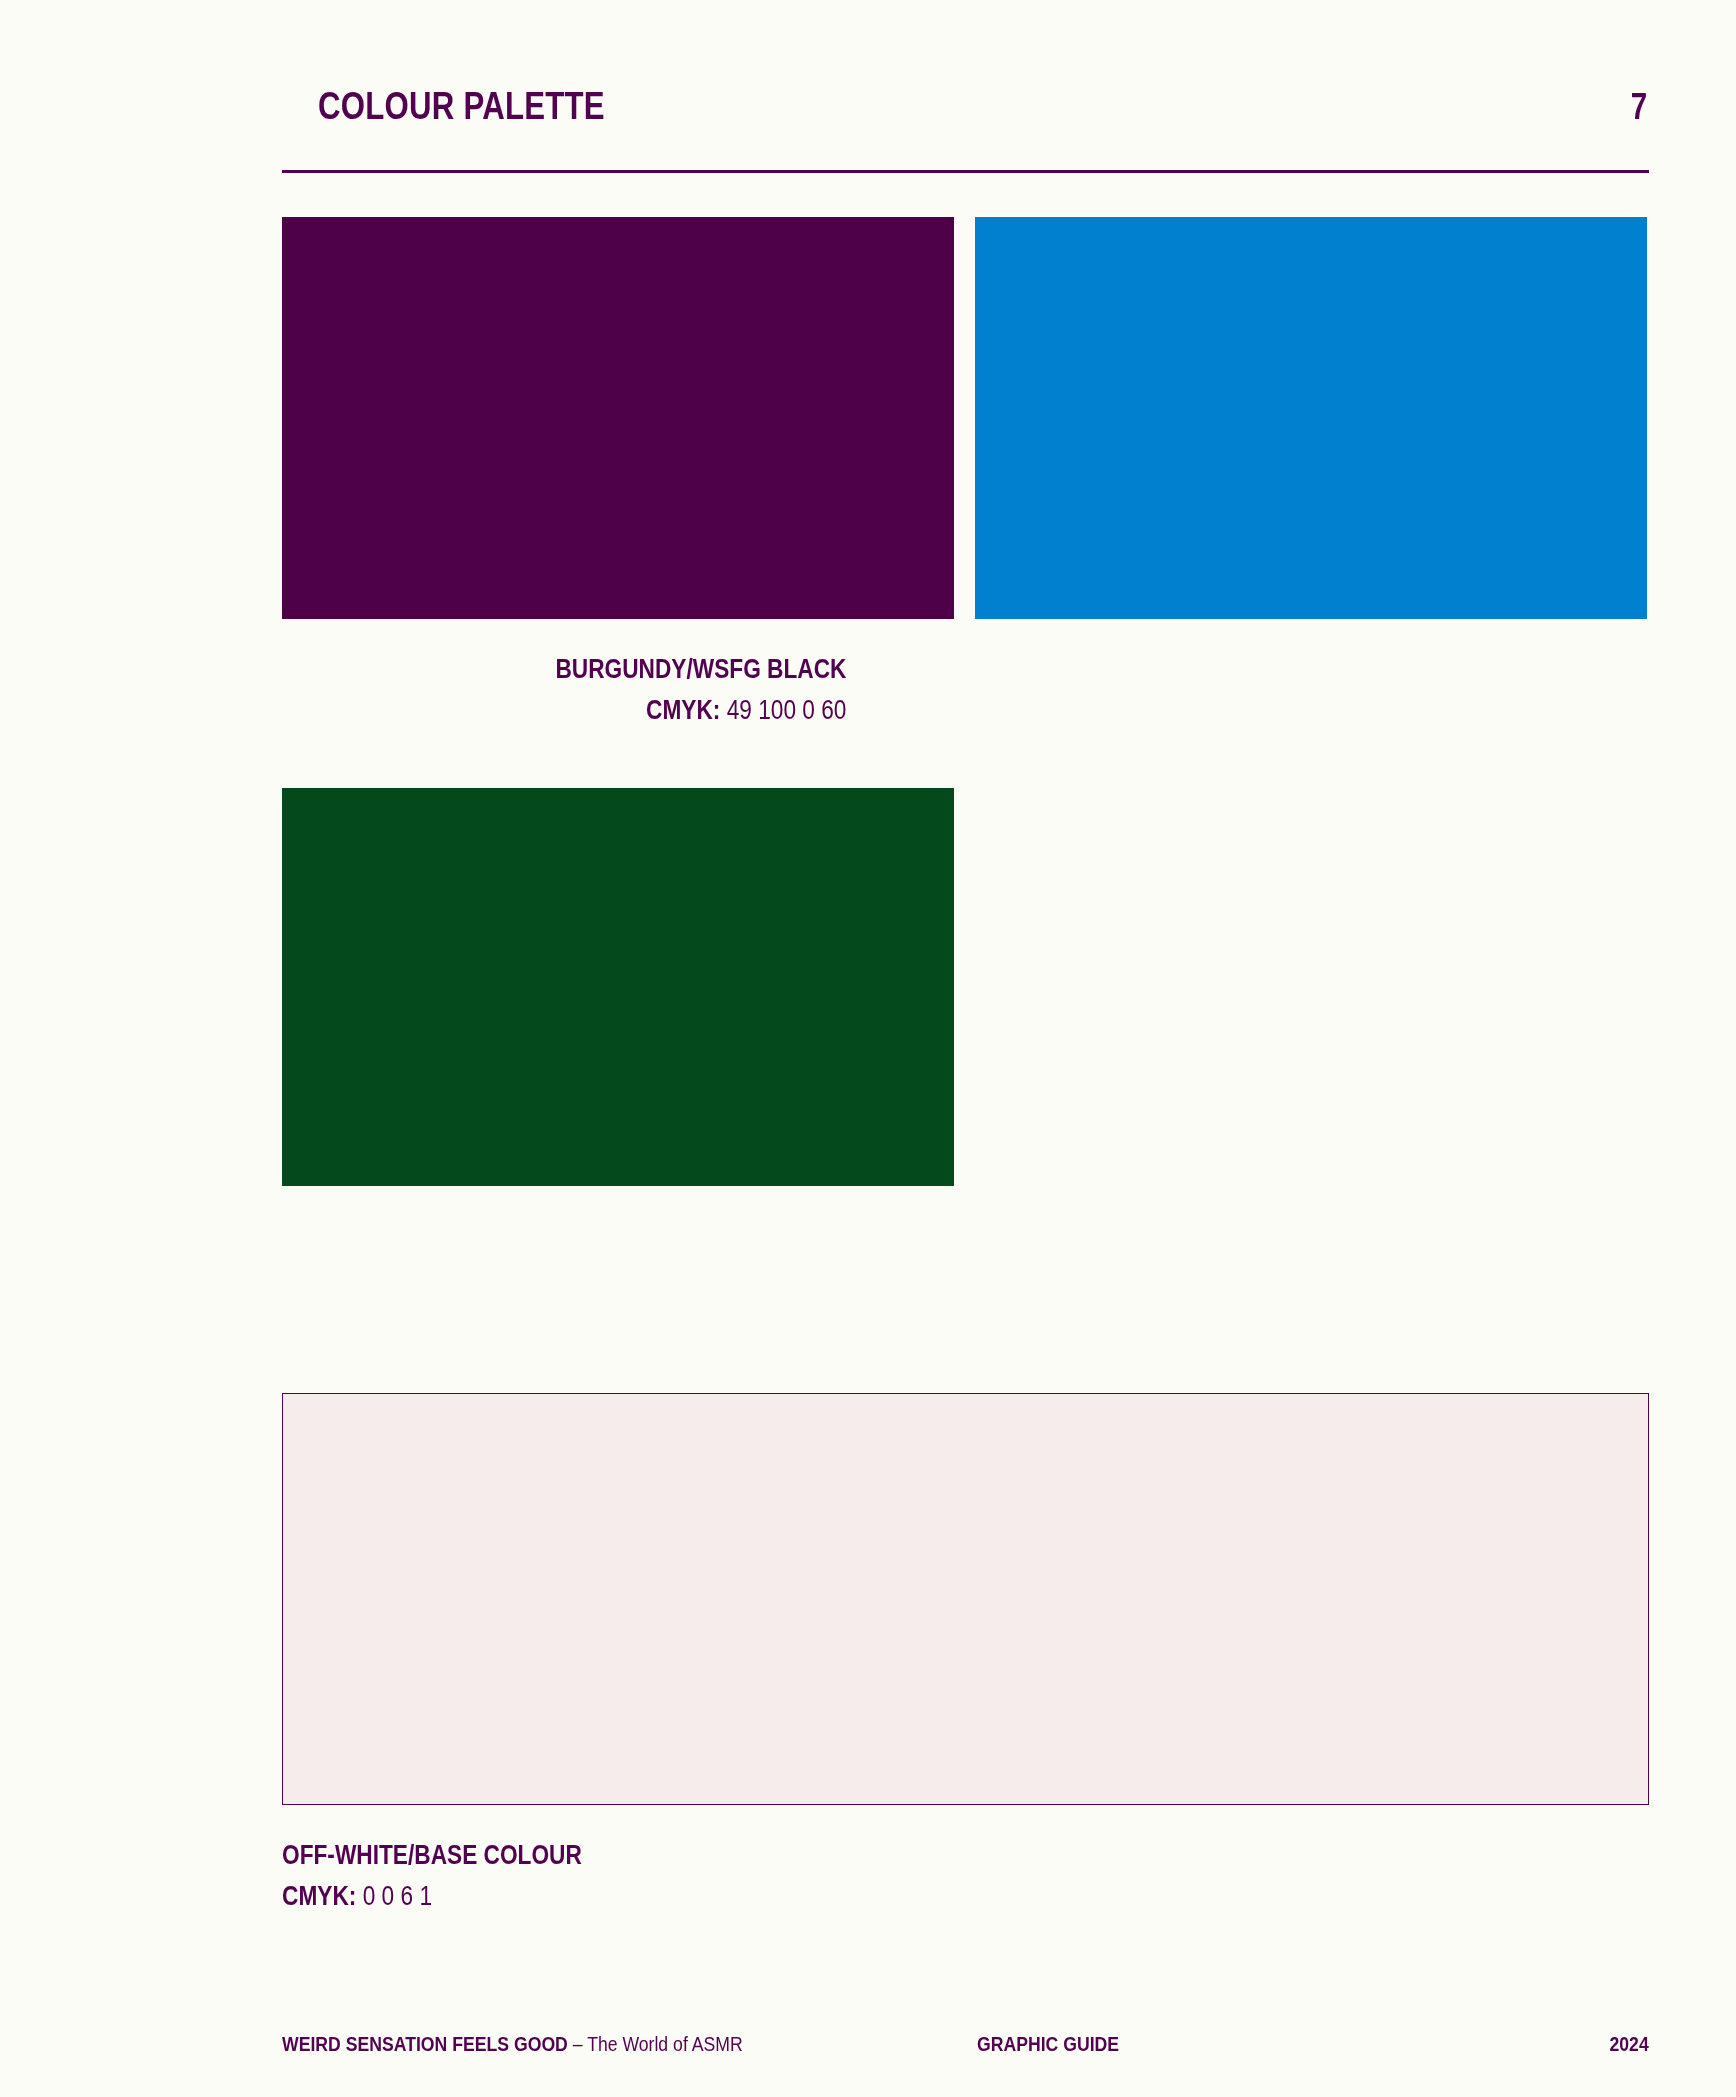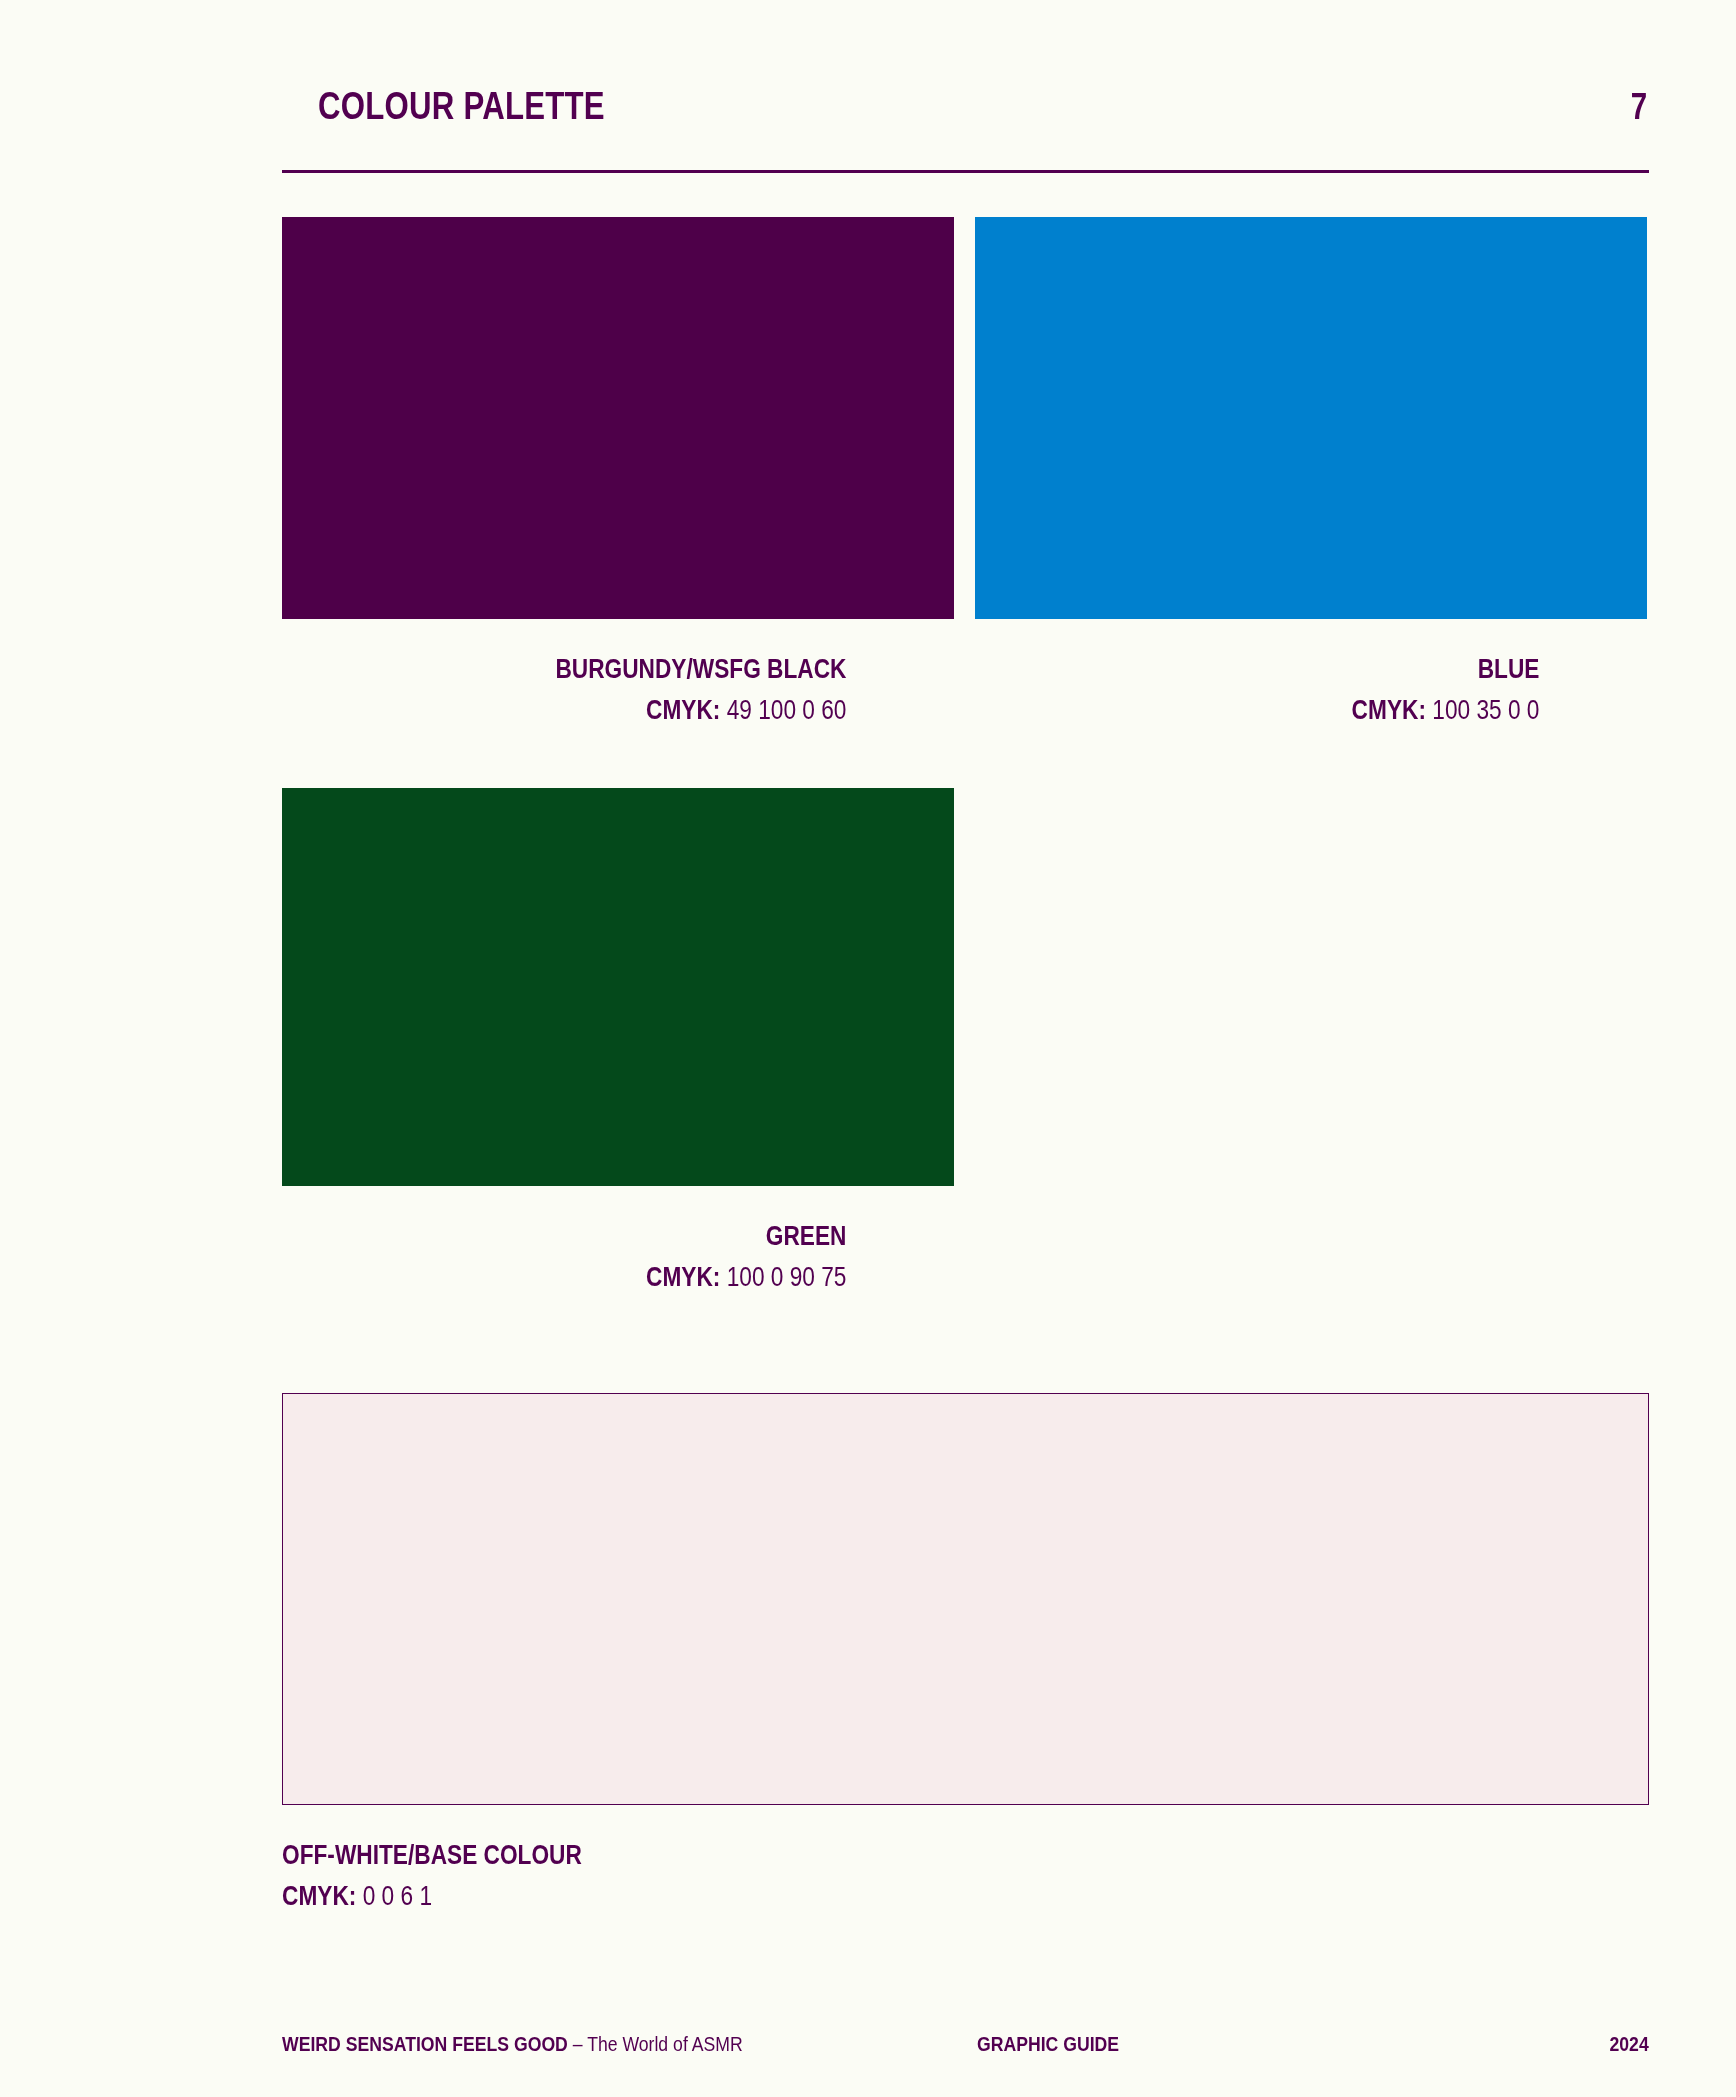--- a/index.html
+++ b/index.html
@@ -183,42 +183,28 @@
           <span class="caption-name">BURGUNDY/WSFG BLACK</span>
           <span class="caption-values">
             <span class="k">CMYK:</span>
             <span class="v">49 100 0 60</span>
           </span>
         </div>
       </div>
 
       <div class="cell">
         <div class="swatch" style="background-color: rgb(0, 128, 206);"></div>
-        <div class="caption">
-          <span class="caption-name">BLUE</span>
-          <span class="caption-values">
-            <span class="k">CMYK:</span>
-            <span class="v">100 35 0 0</span>
-          </span>
-        </div>
       </div>
 
     </div>
 
     <div class="row">
 
       <div class="cell">
         <div class="swatch row2" style="background-color: rgb(4, 73, 27);"></div>
-        <div class="caption">
-          <span class="caption-name">GREEN</span>
-          <span class="caption-values">
-            <span class="k">CMYK:</span>
-            <span class="v">100 0 90 75</span>
-          </span>
-        </div>
       </div>
 
 
     </div>
 
   </div>
 
   <div class="wide-block">
     <div class="swatch-outline" style="background-color: rgb(247, 236, 236);"></div>
     <div class="caption">

